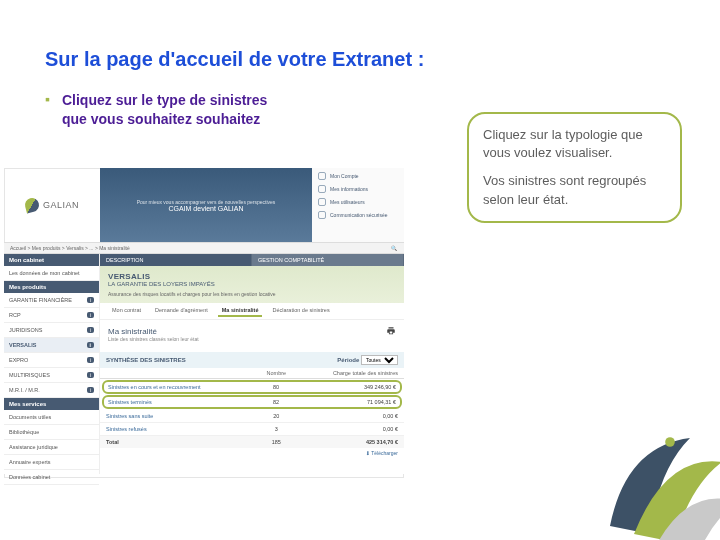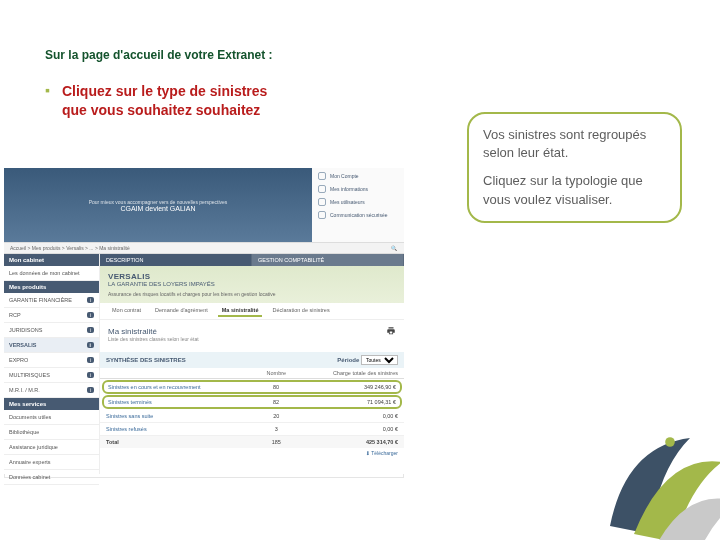--- a/index.html
+++ b/index.html
@@ -6,39 +6,39 @@
   body {
     width: 720px;
     height: 540px;
     font-family: Arial, sans-serif;
     background: #fff;
     position: relative;
     overflow: hidden;
   }
   .header {
     padding: 48px 45px 12px 45px;
-    font-size: 12px;
-    color: #14532d;
+    font-size: 20px;
+    color: #1d4ed8;
     font-weight: bold;
   }
   .bullet-row {
     display: flex;
     padding: 8px 45px 14px 45px;
     align-items: flex-start;
   }
   .bullet {
     color: #a3b84a;
     font-size: 14px;
     margin-right: 12px;
     line-height: 1.2;
     font-weight: bold;
   }
   .bullet-text {
     font-size: 14px;
-    color: #b91c1c;
+    color: #4c1d95;
     font-weight: bold;
     line-height: 1.35;
   }
   .callout {
     position: absolute;
     top: 112px;
     right: 38px;
     width: 215px;
     border: 2px solid #a3b84a;
     border-radius: 18px;
@@ -249,26 +249,30 @@
 
 <div class="bullet-row">
   <div class="bullet">▪</div>
   <div class="bullet-text">
     <span>Cliquez sur le type de sinistres</span><br>
     <span>que vous souhaitez souhaitez</span>
   </div>
 </div>
 
 <div class="callout">
+  <p>Cliquez sur la typologie que vous voulez visualiser.</p>
   <p>Vos sinistres sont regroupés selon leur état.</p>
-  <p>Cliquez sur la typologie que vous voulez visualiser.</p>
 </div>
 
 <div class="mock">
   <div class="mock-topbar">
+    <div class="mock-logo">
+      <span class="logo-shape"></span>
+      <span>GALIAN</span>
+    </div>
     <div class="mock-hero">
       <div class="small">Pour mieux vous accompagner vers de nouvelles perspectives</div>
       <div>CGAIM devient GALIAN</div>
     </div>
     <div class="mock-profile">
       <div class="row">
           <span class="ico"></span>
           <span>Mon Compte</span>
         </div>
       <div class="row">

